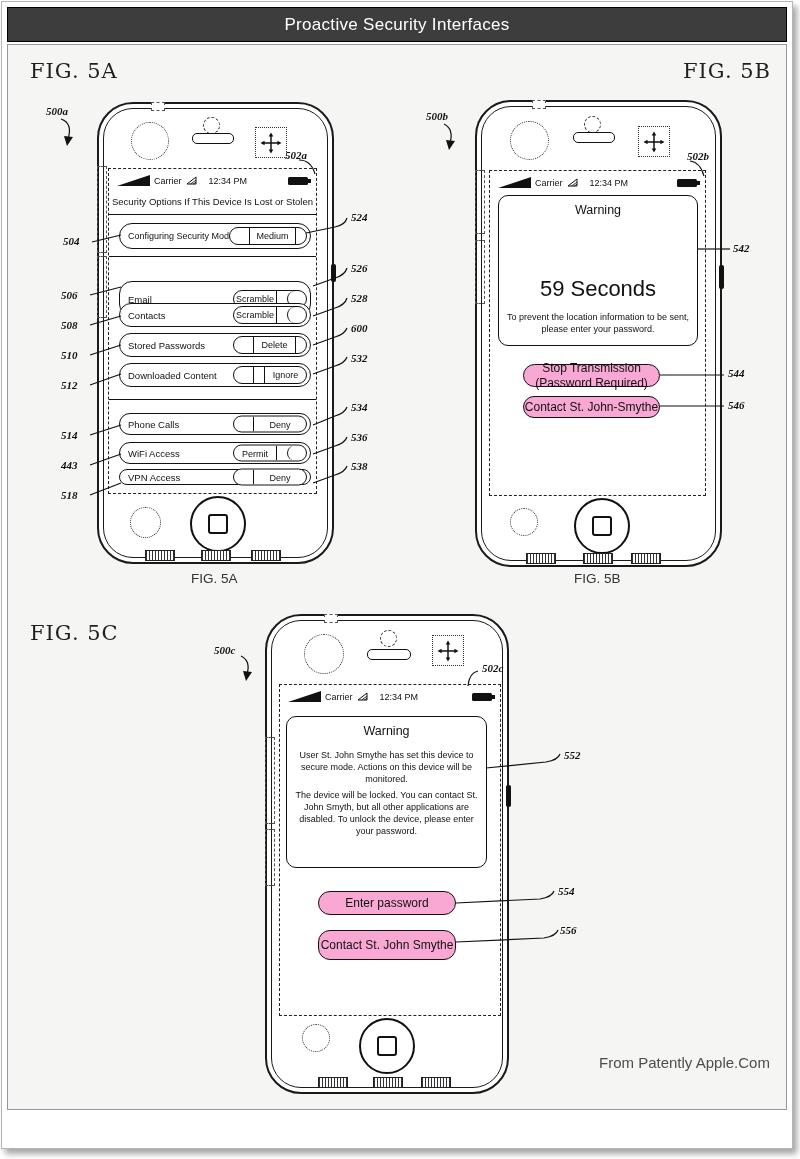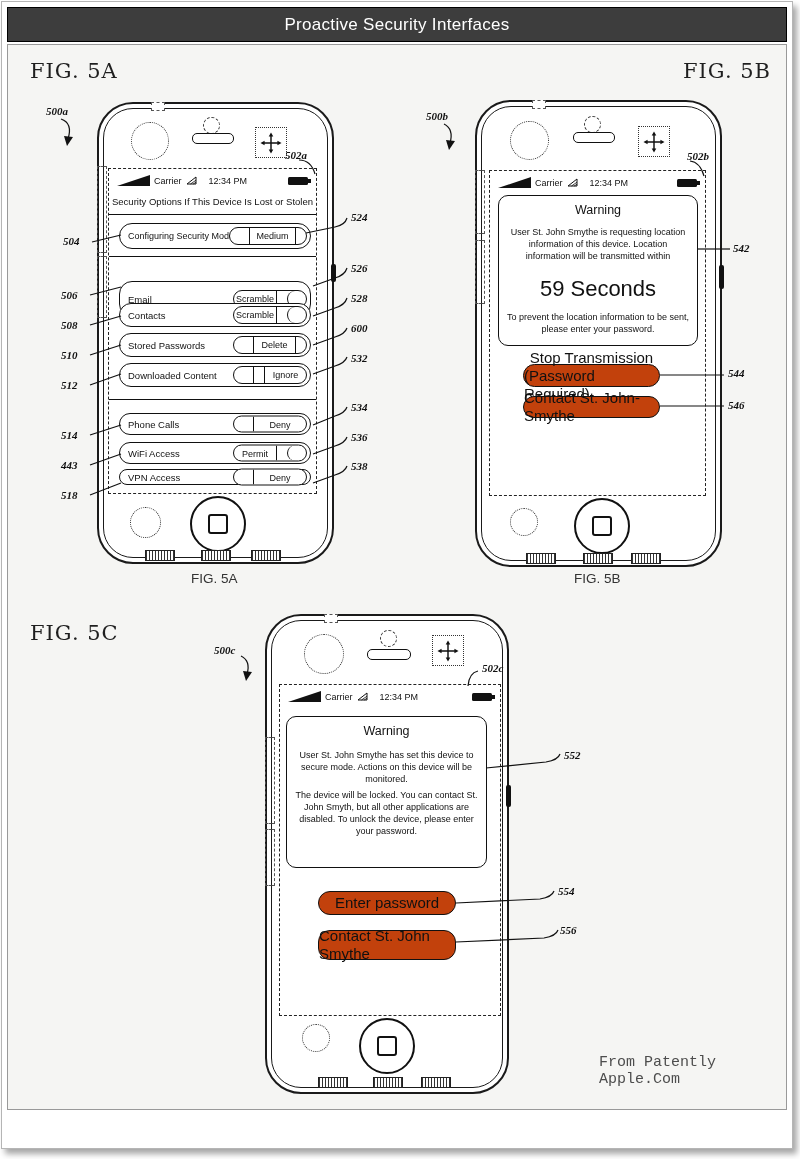--- a/index.html
+++ b/index.html
@@ -51,23 +51,23 @@
   .seg{height:100%;box-sizing:border-box;}
   .seg + .seg{border-left:1.4px solid #111;}
   .knob{width:19px;border-radius:8px;}
   .thin{width:11px;}
   .val{flex:1;display:flex;align-items:center;justify-content:center;font-size:9px;color:#111;white-space:nowrap;}
   
   .warnbox{position:absolute;border:1.6px solid #111;border-radius:10px;background:#fff;box-sizing:border-box;}
   .w-title{position:absolute;left:0;right:0;top:7px;text-align:center;font-size:12.5px;color:#111;}
   .w-body{position:absolute;left:7px;right:7px;text-align:center;font-size:9px;line-height:1.35;color:#111;}
   .w-big{position:absolute;left:0;right:0;text-align:center;font-size:22px;color:#111;}
-  .pillbtn{position:absolute;border:1.5px solid #111;border-radius:12px;background:#c2410c;display:flex;
-           flex-direction:column;align-items:center;justify-content:center;font-size:15px;line-height:1.2;color:#111;box-sizing:border-box;}
-  .attribution{position:absolute;font-size:15px;color:#4d4d4d;z-index:6;font-family:Liberation Mono, monospace;}
+  .pillbtn{position:absolute;border:1.5px solid #111;border-radius:12px;background:#f9a8d4;display:flex;
+           flex-direction:column;align-items:center;justify-content:center;font-size:12px;line-height:1.2;color:#111;box-sizing:border-box;}
+  .attribution{position:absolute;font-size:15px;color:#4d4d4d;z-index:6;}
   .overlay{position:absolute;left:0;top:0;z-index:5;pointer-events:none;}
 </style>
 </head>
 <body>
 
 <div class="sheet">
 
   <div class="hbar">
     <span>Proactive Security Interfaces</span>
   </div>
@@ -209,21 +209,20 @@
         <svg width="11" height="9" viewBox="0 0 11 9">
           <path d="M1 8 L10 8 L10 1 Z" fill="none" stroke="#111" stroke-width="1"></path>
           <path d="M4.5 8 L10 4.2 M7.2 8 L10 6.2" stroke="#111" stroke-width=".8"></path>
         </svg>
         <span class="sb-txt" style="margin-left:8px">12:34 PM</span>
         <div class="battery"></div>
       </div>
 
       <div class="warnbox" style="left:8px;top:24px;width:200px;height:151px">
         <div class="w-title">Warning</div>
-        <div class="w-body" style="top:30px">User St. John Smythe is requesting location information of this device.  Location information will be transmitted within</div>
         <div class="w-big" style="top:80px">59 Seconds</div>
         <div class="w-body" style="top:115px">To prevent the location information to be sent, please enter your password.</div>
       </div>
 
       <div class="pillbtn" style="left:33px;top:193px;width:137px;height:23px">
         <span>Stop Transmission</span>
         <span>(Password Required)</span>
       </div>
       <div class="pillbtn" style="left:33px;top:225px;width:137px;height:22px">
         <span>Contact St. John-Smythe</span>

